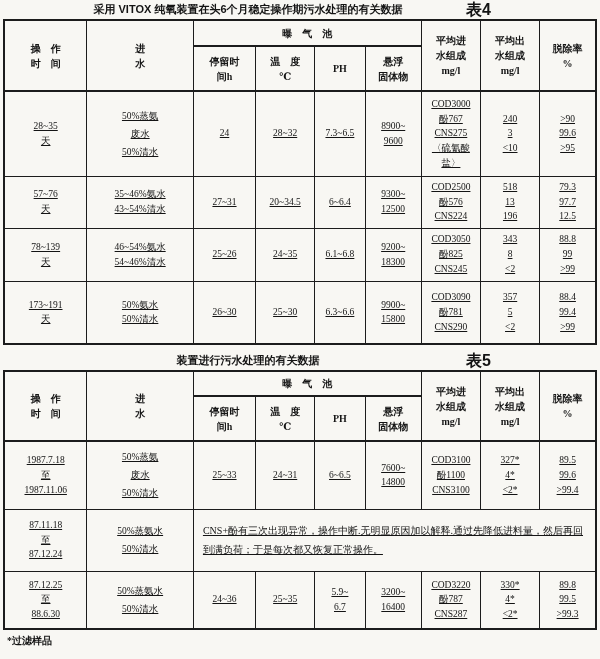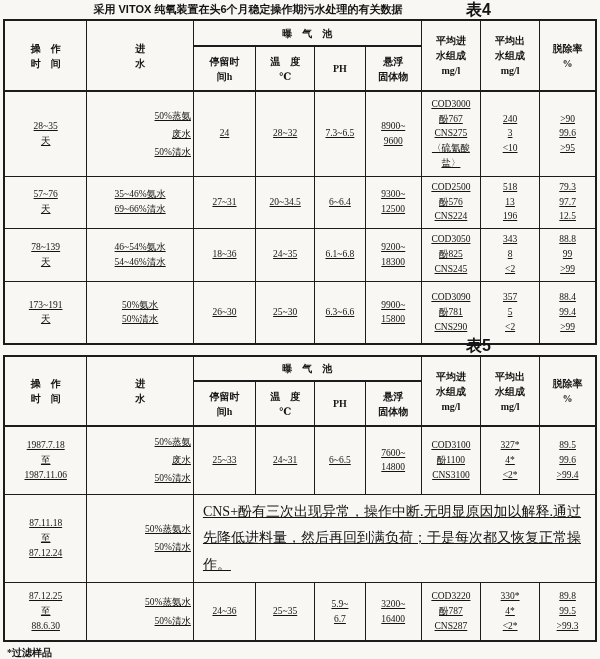--- a/index.html
+++ b/index.html
@@ -24,23 +24,23 @@
     font-size:9.5px;line-height:1.55;overflow:hidden;
   }
   thead th{
     font-weight:bold;font-size:10px;line-height:1.5;
     border-bottom-width:2px;
   }
   thead tr.sub th{border-bottom-width:2px;}
   tbody td{font-weight:normal;text-decoration:underline;}
   tbody tr{border-top:1px solid #1c1c1c;}
   td.note{
-    text-align:left;padding:4px 9px;line-height:1.9;font-size:14px;
-  }
-  .loose div{line-height:1.9;text-align:right;}
+    text-align:left;padding:4px 9px;line-height:1.9;font-size:10px;
+  }
+  .loose div{line-height:1.9;}
   .footnote{
     font-weight:bold;font-size:10px;margin:4px 0 0 4px;
     font-family:"Liberation Serif","DejaVu Serif",serif;
   }
   .gap{height:8px;}
 </style>
 </head>
 <body>
 
 <div class="page">
@@ -139,21 +139,21 @@
           <div>&gt;95</div>
         </td>
       </tr>
       <tr style="height:52px">
         <td>
           <div>57~76</div>
           <div>天</div>
         </td>
         <td>
           <div>35~46%氨水</div>
-          <div>69~66%清水</div>
+          <div>43~54%清水</div>
         </td>
         <td>27~31</td>
         <td>20~34.5</td>
         <td>6~6.4</td>
         <td>
           <div>9300~</div>
           <div>12500</div>
         </td>
         <td>
           <div>COD2500</div>
@@ -173,21 +173,21 @@
       </tr>
       <tr style="height:53px">
         <td>
           <div>78~139</div>
           <div>天</div>
         </td>
         <td>
           <div>46~54%氨水</div>
           <div>54~46%清水</div>
         </td>
-        <td>18~36</td>
+        <td>25~26</td>
         <td>24~35</td>
         <td>6.1~6.8</td>
         <td>
           <div>9200~</div>
           <div>18300</div>
         </td>
         <td>
           <div>COD3050</div>
           <div>酚825</div>
           <div>CNS245</div>
@@ -234,20 +234,21 @@
           <div>99.4</div>
           <div>&gt;99</div>
         </td>
       </tr>
     </tbody>
   </table>
 
   <div class="gap"></div>
 
   <div class="cap">
+    <span>装置进行污水处理的有关数据</span>
     <span class="tag">表5</span>
   </div>
 
   <table>
     <colgroup>
       <col style="width:14%">
         <col style="width:18%">
         <col style="width:10.5%">
       <col style="width:10%">
         <col style="width:8.5%">

